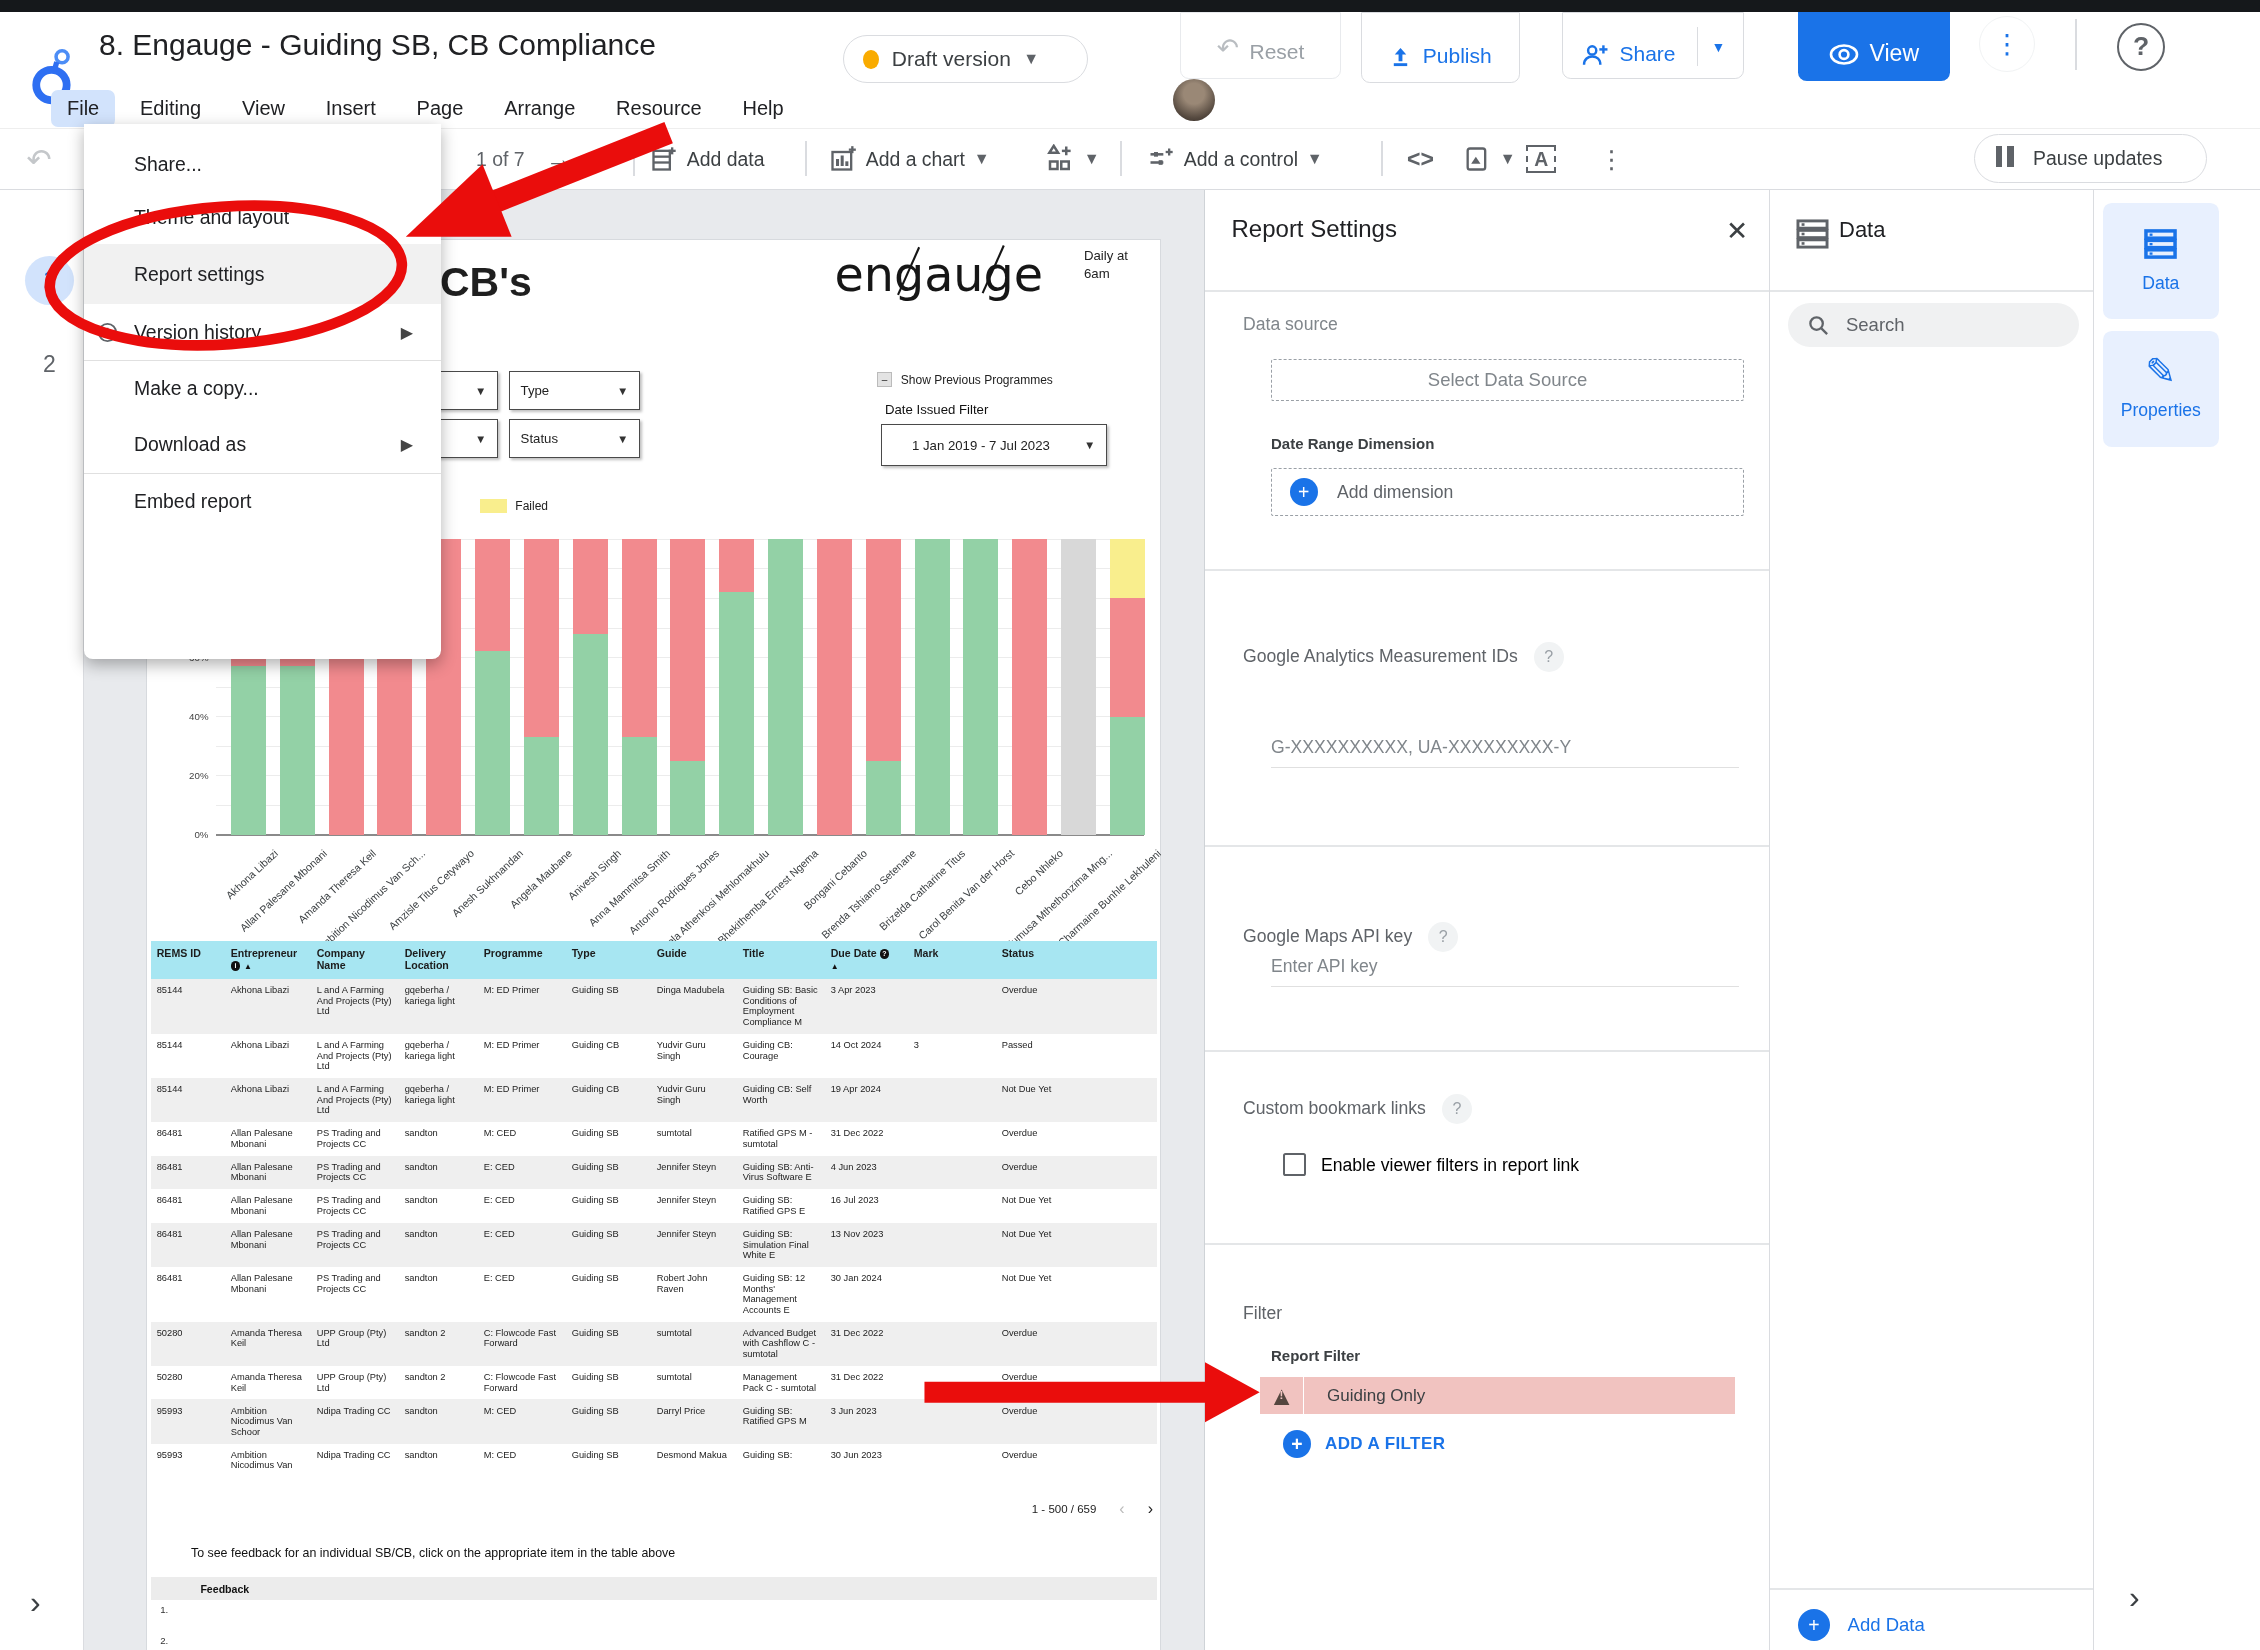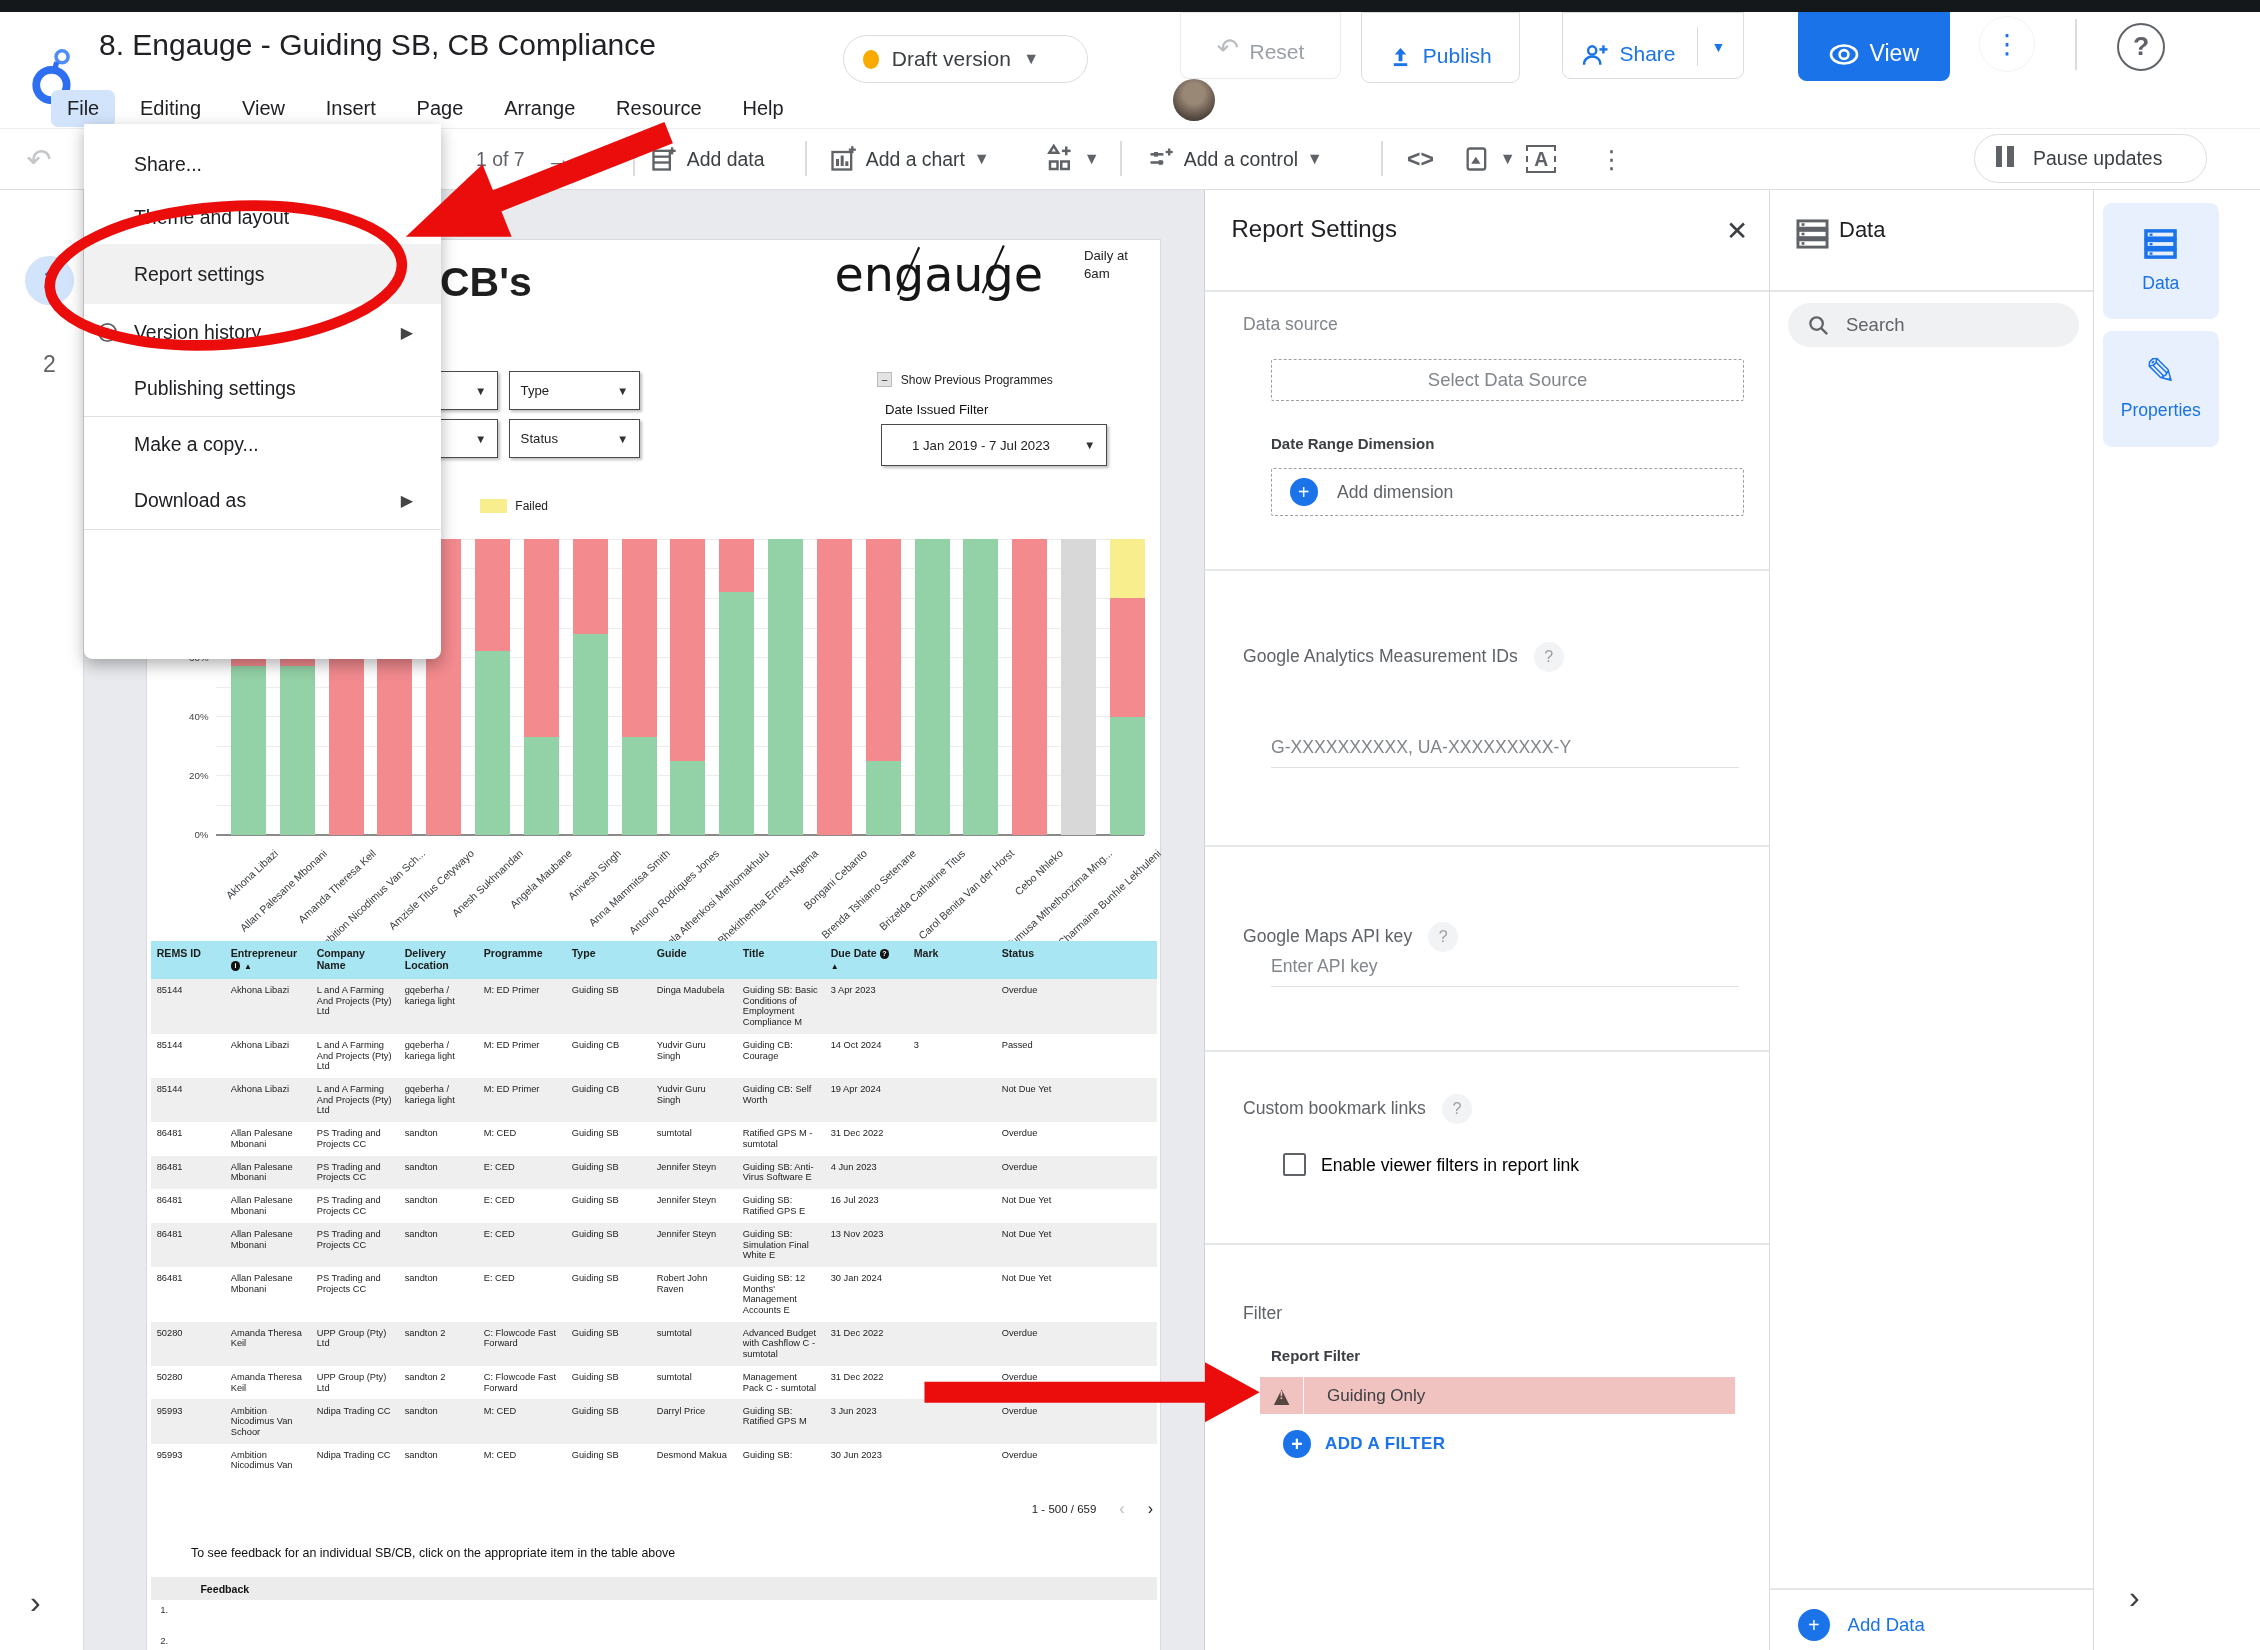--- a/index.html
+++ b/index.html
@@ -611,32 +611,32 @@
       </div>
       <div class="fm-item" style="height: 56px;">
         <svg width="23" height="23" viewBox="0 0 24 24" style="position:absolute;left:11.5px">
           <circle cx="12" cy="12" r="9" fill="none" stroke="#5f6368" stroke-width="2"></circle>
           <path d="M12 7 L12 12 L16 14" fill="none" stroke="#5f6368" stroke-width="2"></path>
           <path d="M3 7 L3 12 L8 12" fill="none" stroke="#fff" stroke-width="0"></path>
         </svg>
         <span>Version history</span>
         <span class="fm-arrow">▶</span>
       </div>
-      <div class="fm-item" style="height: 56px;">
-        <span>Publishing settings</span>
-      </div>
       <div class="fm-div"></div>
       <div class="fm-item" style="height: 56px;">
         <span>Make a copy...</span>
       </div>
       <div class="fm-item" style="height: 56px;">
         <span>Download as</span>
         <span class="fm-arrow">▶</span>
       </div>
       <div class="fm-div"></div>
+      <div class="fm-item" style="height: 56px;">
+        <span>Embed report</span>
+      </div>
     </div>
 
   <div class="abs settings">
     <div class="sp-h">Report Settings</div>
     <div class="sp-x">✕</div>
     <div class="sp-div" style="top:100px"></div>
 
     <div class="sp-lab gray" style="left:38px;top:124px">Data source</div>
     <div class="dashed" style="left:66px;top:169px;width:473px;height:42px;justify-content:center">
       <span style="font-size:18.5px;color:#80868b">Select Data Source</span>

